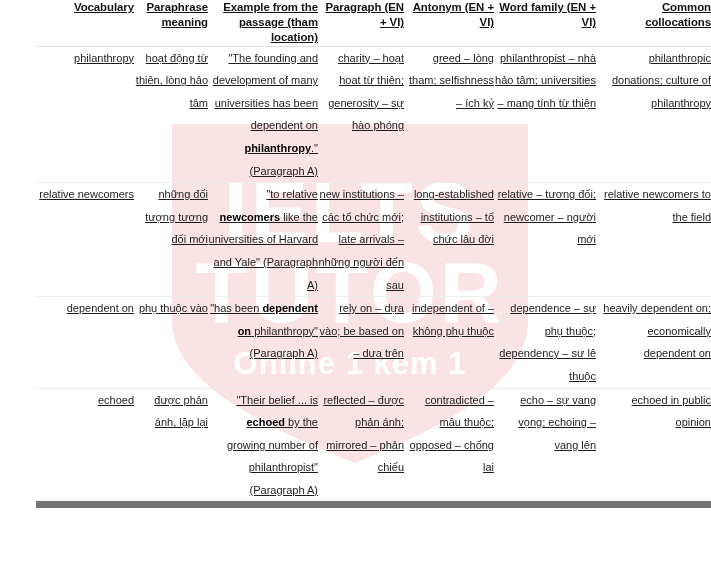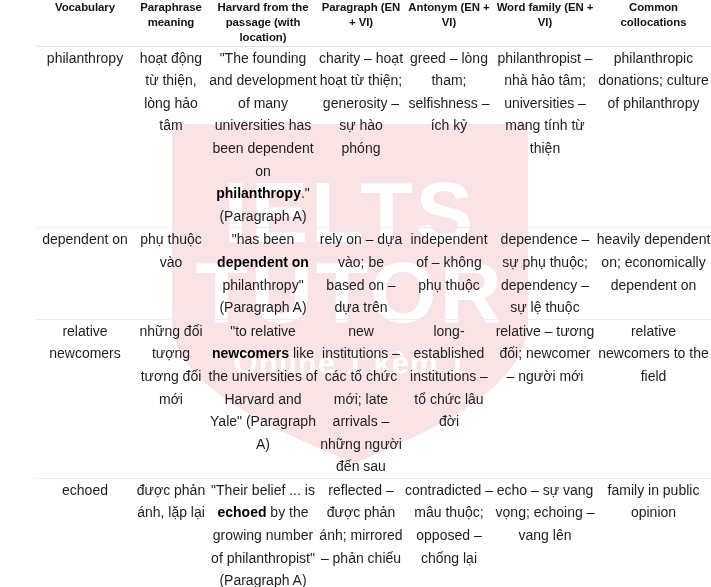--- a/index.html
+++ b/index.html
@@ -36,42 +36,43 @@
   }
   table.vocab {
     border-collapse: collapse;
     width: 711px;
     table-layout: fixed;
     background: transparent;
   }
   table.vocab th,
   table.vocab td {
     vertical-align: top;
-    text-align: center;
+    text-align: right;
     background: transparent;
     padding: 0;
+    text-decoration: underline;
   }
   thead th {
     font-size: 11.4px;
     font-weight: bold;
     line-height: 15.2px;
     letter-spacing: -0.05px;
     color: #131313;
     padding: 14px 12px 16px 0;
     border-bottom: 1px solid #e0e0e0;
   }
   tbody td {
-    font-size: 14px;
+    font-size: 11px;
     font-weight: normal;
     line-height: 22.6px;
     color: #1d1d1d;
     padding: 14px 12px 16px 0;
     border-bottom: 1px solid #ededed;
   }
-  tbody tr:last-child td { border-bottom: 1px solid #737373; }
+  tbody tr:last-child td { border-bottom: 7px solid #737373; }
   tbody td b, thead th b { font-weight: bold; color: #000; }
 
   
   col.c-pad  { width: 36px; }
   col.c0 { width: 98px; }
   col.c1 { width: 74px; }
   col.c2 { width: 110px; }
   col.c3 { width: 86px; }
   col.c4 { width: 90px; }
   col.c5 { width: 102px; }
@@ -110,63 +111,63 @@
       <col class="c3">
         <col class="c4">
         <col class="c5">
         <col class="c6">
     </colgroup>
     <thead>
       <tr>
         <th class="padcell"></th>
         <th>Vocabulary</th>
         <th>Paraphrase meaning</th>
-        <th>Harvard from the passage (with location)</th>
+        <th>Example from the passage (tham location)</th>
         <th>Paragraph (EN + VI)</th>
         <th>Antonym (EN + VI)</th>
         <th>Word family (EN + VI)</th>
         <th>Common collocations</th>
       </tr>
     </thead>
     <tbody>
       <tr>
         <td class="padcell"></td>
         <td>philanthropy</td>
         <td>hoạt động từ thiện, lòng hảo tâm</td>
         <td><span>"The founding and development of many universities has been dependent on </span><b>philanthropy</b><span>." (Paragraph A)</span></td>
         <td>charity – hoạt hoạt từ thiện; generosity – sự hào phóng</td>
         <td>greed – lòng tham; selfishness – ích kỷ</td>
         <td>philanthropist – nhà hảo tâm; universities – mang tính từ thiện</td>
         <td>philanthropic donations; culture of philanthropy</td>
       </tr>
       <tr>
         <td class="padcell"></td>
+        <td>relative newcomers</td>
+        <td>những đối tượng tương đối mới</td>
+        <td><span>"to relative </span><b>newcomers</b><span> like the universities of Harvard and Yale" (Paragraph A)</span></td>
+        <td>new institutions – các tổ chức mới; late arrivals – những người đến sau</td>
+        <td>long-established institutions – tổ chức lâu đời</td>
+        <td>relative – tương đối; newcomer – người mới</td>
+        <td>relative newcomers to the field</td>
+      </tr>
+      <tr>
+        <td class="padcell"></td>
         <td>dependent on</td>
         <td>phụ thuộc vào</td>
         <td><span>"has been </span><b>dependent on</b><span> philanthropy" (Paragraph A)</span></td>
         <td>rely on – dựa vào; be based on – dựa trên</td>
         <td>independent of – không phụ thuộc</td>
         <td>dependence – sự phụ thuộc; dependency – sự lệ thuộc</td>
         <td>heavily dependent on; economically dependent on</td>
       </tr>
       <tr>
         <td class="padcell"></td>
-        <td>relative newcomers</td>
-        <td>những đối tượng tương đối mới</td>
-        <td><span>"to relative </span><b>newcomers</b><span> like the universities of Harvard and Yale" (Paragraph A)</span></td>
-        <td>new institutions – các tổ chức mới; late arrivals – những người đến sau</td>
-        <td>long-established institutions – tổ chức lâu đời</td>
-        <td>relative – tương đối; newcomer – người mới</td>
-        <td>relative newcomers to the field</td>
-      </tr>
-      <tr>
-        <td class="padcell"></td>
         <td>echoed</td>
         <td>được phản ánh, lặp lại</td>
         <td><span>"Their belief ... is </span><b>echoed</b><span> by the growing number of philanthropist" (Paragraph A)</span></td>
         <td>reflected – được phản ánh; mirrored – phản chiếu</td>
         <td>contradicted – mâu thuộc; opposed – chống lại</td>
         <td>echo – sự vang vọng; echoing – vang lên</td>
-        <td>family in public opinion</td>
+        <td>echoed in public opinion</td>
       </tr>
     </tbody>
   </table>
 </div>
 
 </body></html>

